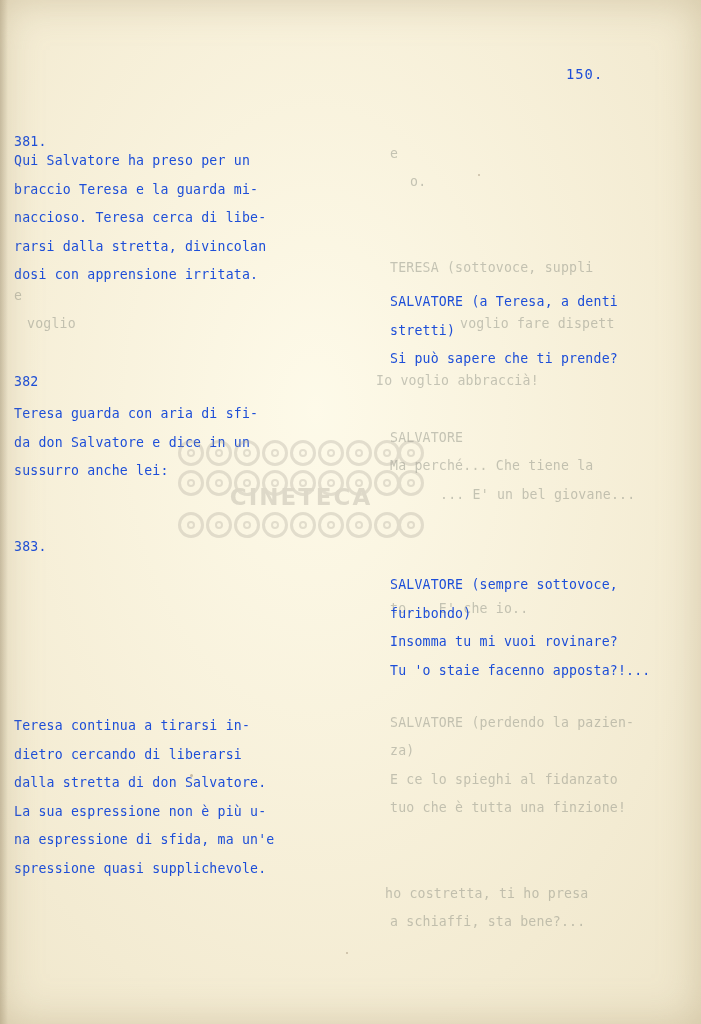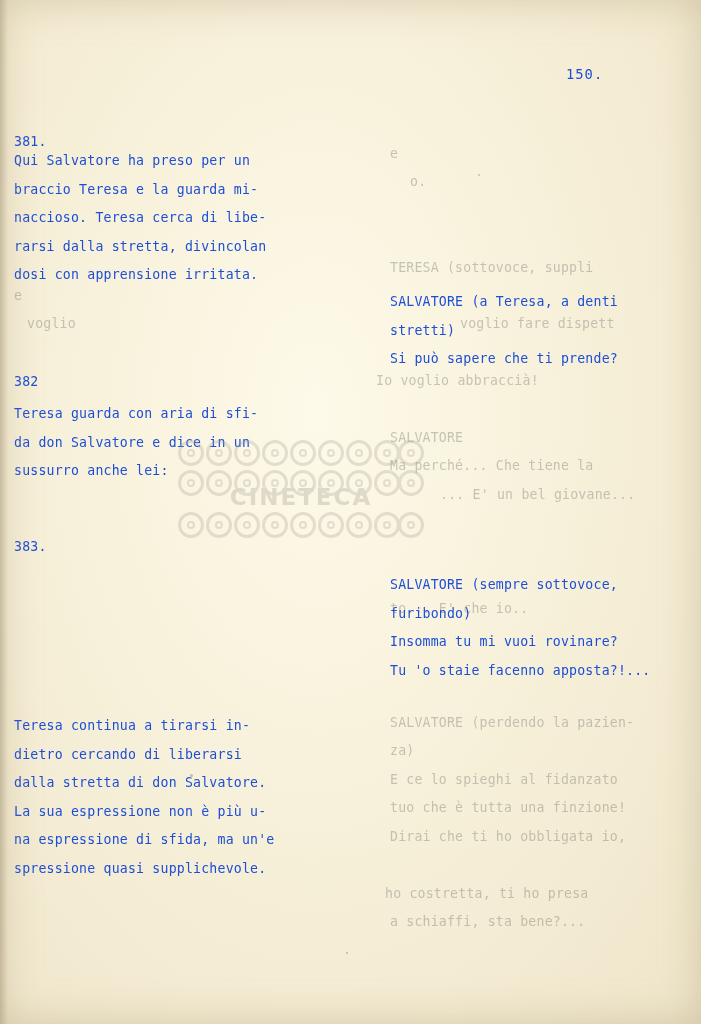--- a/index.html
+++ b/index.html
@@ -129,21 +129,20 @@
   <div class="tw faded" style="left:460px; top:310px;">voglio fare dispett</div>
   <div class="tw faded" style="left:376px; top:367px;">Io voglio abbraccià!</div>
   <div class="tw faded" style="left:390px; top:424px;">SALVATORE</div>
   <div class="tw faded" style="left:390px; top:452px;">Ma perché... Che tiene la</div>
   <div class="tw faded" style="left:440px; top:481px;">... E' un bel giovane...</div>
   <div class="tw faded" style="left:390px; top:595px;">to... E' che io..</div>
   <div class="tw faded" style="left:390px; top:709px;">SALVATORE (perdendo la pazien-</div>
   <div class="tw faded" style="left:390px; top:737px;">za)</div>
   <div class="tw faded" style="left:390px; top:766px;">E ce lo spieghi al fidanzato</div>
   <div class="tw faded" style="left:390px; top:794px;">tuo che è tutta una finzione!</div>
-  <div class="tw faded" style="left:390px; top:823px;">Dirai che ti ho obbligata io,</div>
   <div class="tw faded" style="left:385px; top:880px;">ho costretta, ti ho presa</div>
   <div class="tw faded" style="left:390px; top:908px;">a schiaffi, sta bene?...</div>
 
   <div class="tw faded" style="left:14px; top:282px;">e</div>
   <div class="tw faded" style="left:14px; top:310px;margin-left:13px;">voglio</div>
 
   <div class="tw" style="left:14px; top:118px;margin-top:10px;">381.</div>
   <div class="tw" style="left:14px; top:147px;">Qui Salvatore ha preso per un
 braccio Teresa e la guarda mi-
 naccioso. Teresa cerca di libe-

